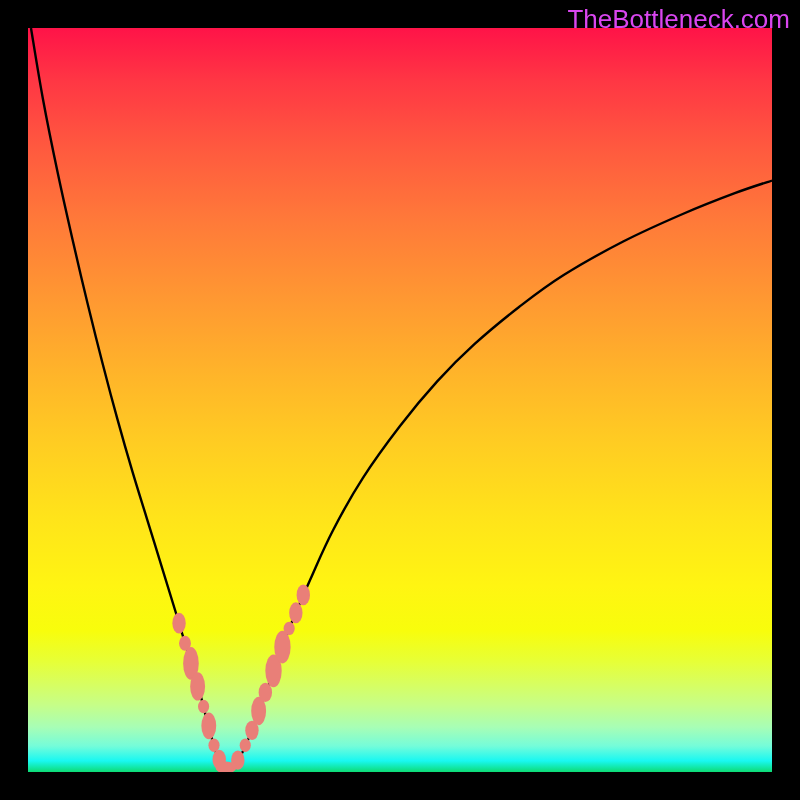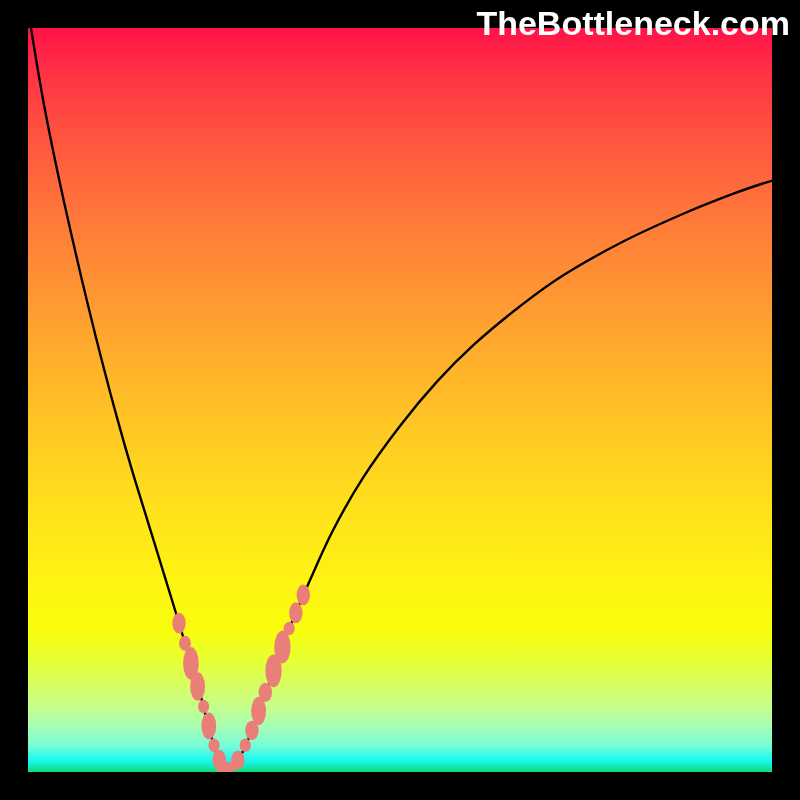--- a/index.html
+++ b/index.html
@@ -11,23 +11,23 @@
     width: 800px;
     height: 800px;
     position: relative;
     background: #000;
   }
   .watermark {
     position: absolute;
     top: 4px;
     right: 10px;
     font-family: Arial, sans-serif;
-    font-size: 34px;
-    color: #ffffff;
-    font-weight: 700;
+    font-size: 26px;
+    color: #d946ef;
+    font-weight: 400;
     z-index: 10;
   }
   .plot-area {
     position: absolute;
     left: 28px;
     top: 28px;
     width: 744px;
     height: 744px;
     background: linear-gradient(to bottom,
       #ff1348 0%,

